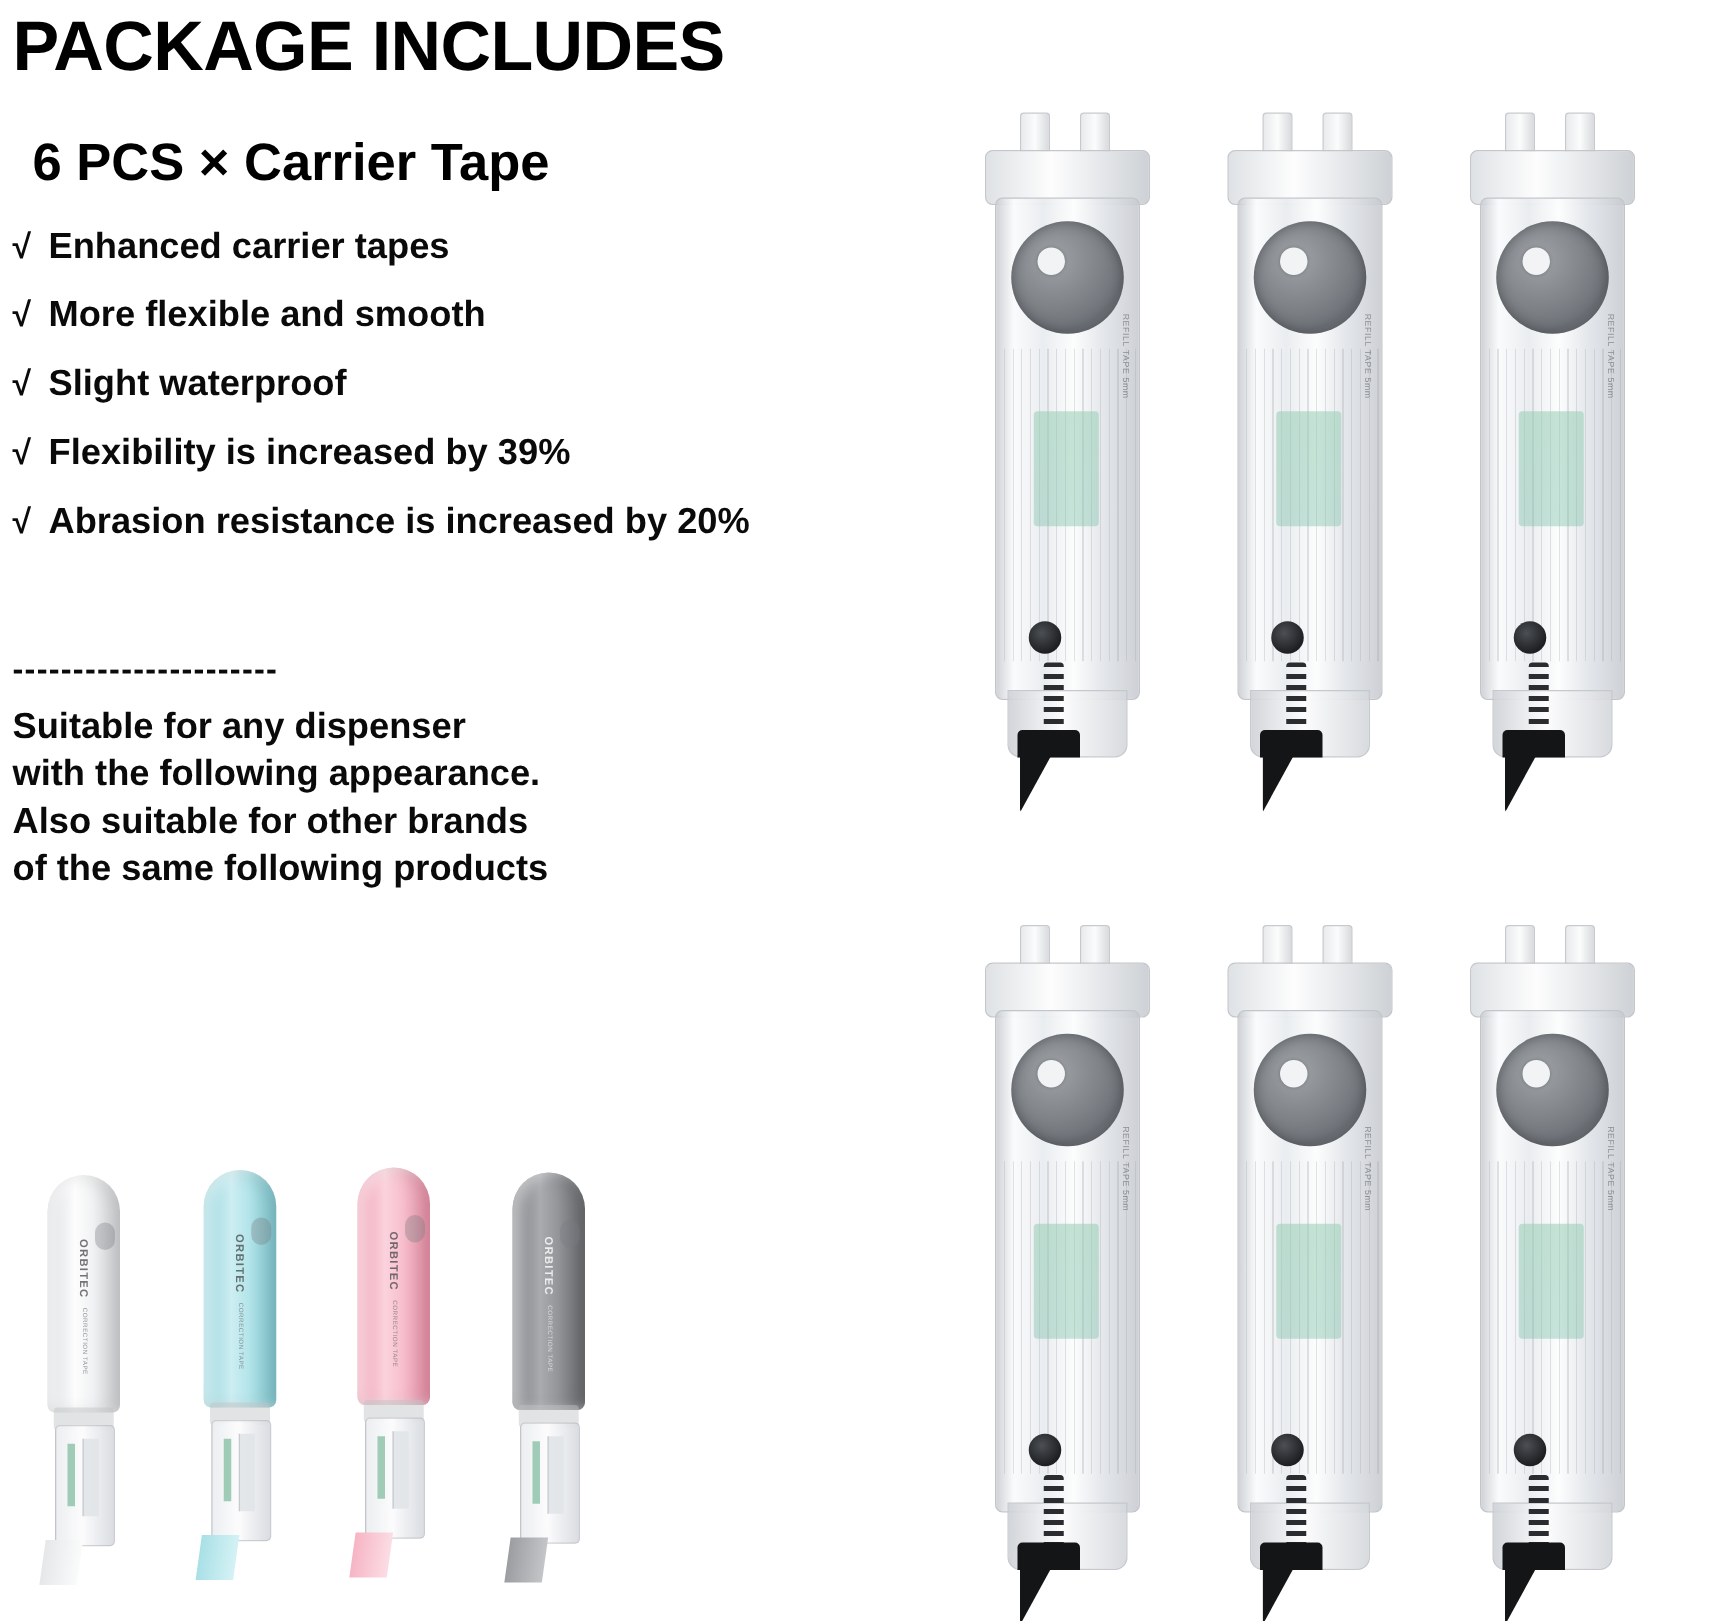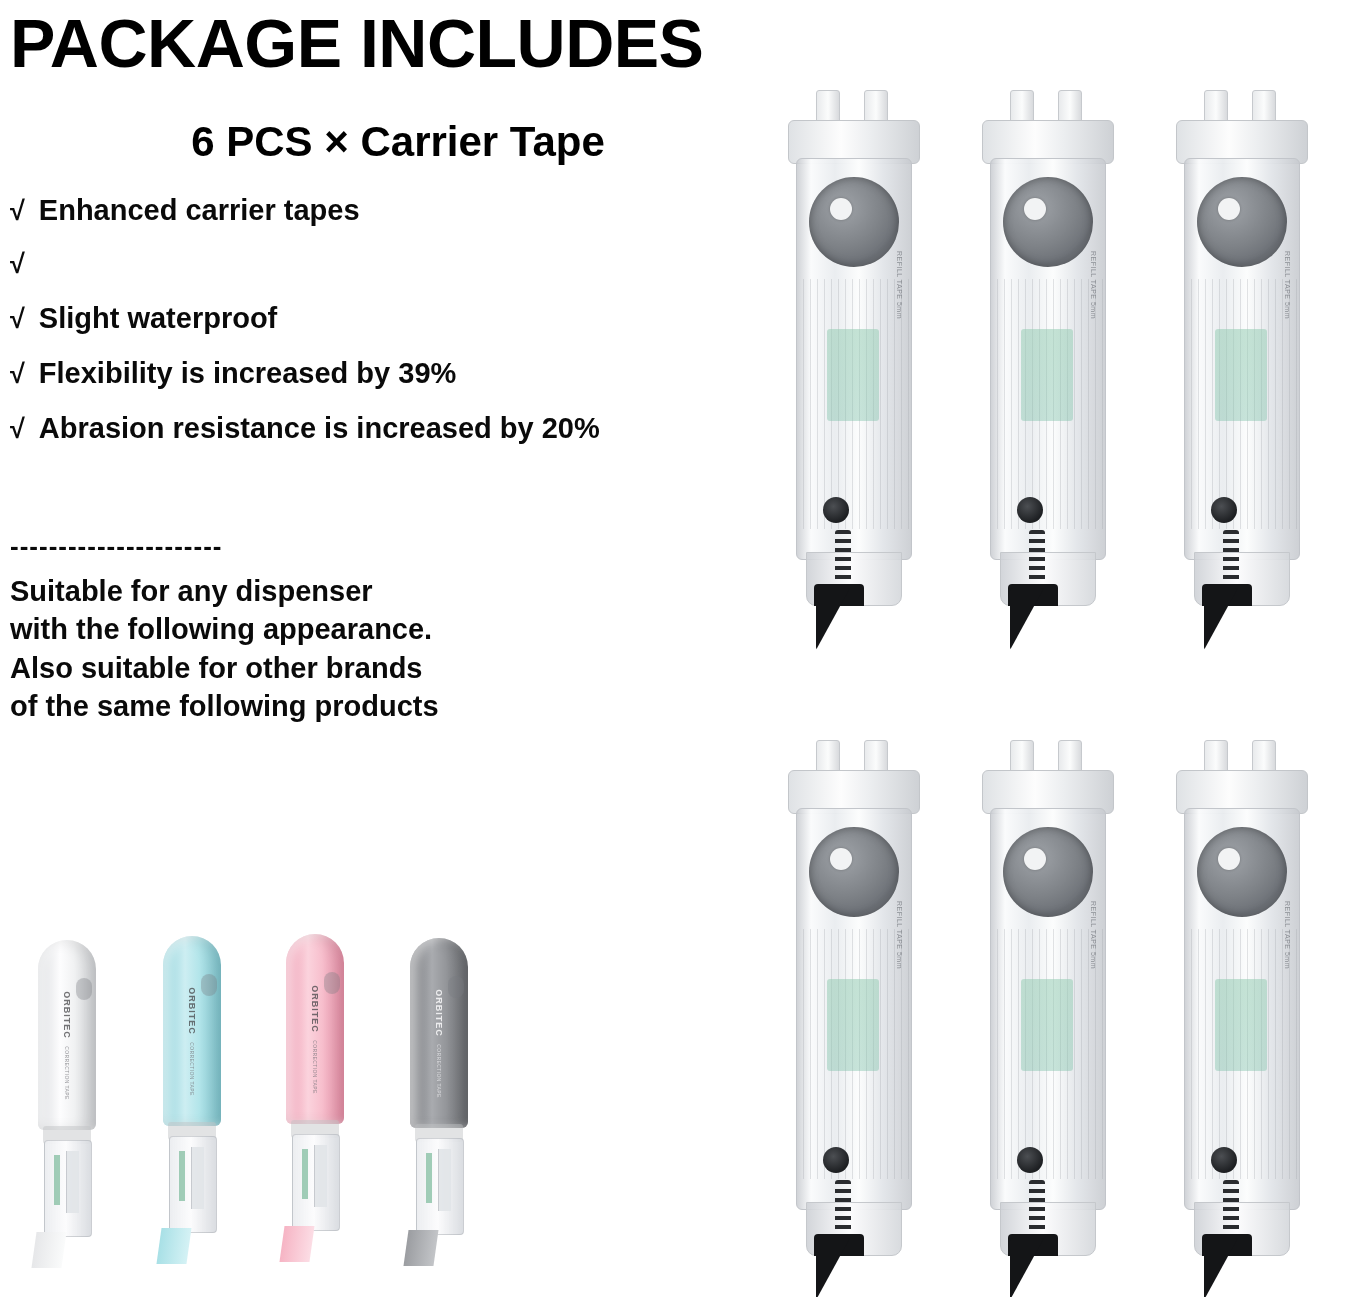--- a/index.html
+++ b/index.html
@@ -18,35 +18,34 @@
 
   
   .left-col {
     position: absolute;
     left: 10px;
     top: 0;
     width: 760px;
   }
 
   .headline {
-    font-size: 68px;
+    font-size: 56px;
     font-weight: bold;
     letter-spacing: -0.5px;
     line-height: 1.05;
     margin: 8px 0 0 0;
     color: #000;
   }
 
   .subhead {
     font-size: 42px;
     font-weight: bold;
     line-height: 1.1;
     margin: 40px 0 0 16px;
     color: #000;
-    text-align: center;
   }
 
   .feature-list {
     margin: 30px 0 0 0;
     padding: 0;
     list-style: none;
   }
   .feature-item {
     font-size: 29px;
     font-weight: bold;
@@ -358,20 +357,21 @@
 
   <h2 class="subhead">6 PCS ×  Carrier Tape</h2>
 
   <ul class="feature-list">
     <li class="feature-item">
       <span class="check">√</span>
       <span>Enhanced carrier tapes</span>
     </li>
     <li class="feature-item">
       <span class="check">√</span>
+      <span>More flexible and smooth</span>
     </li>
     <li class="feature-item">
       <span class="check">√</span>
       <span>Slight waterproof</span>
     </li>
     <li class="feature-item">
       <span class="check">√</span>
       <span>Flexibility is increased by 39%</span>
     </li>
     <li class="feature-item">

